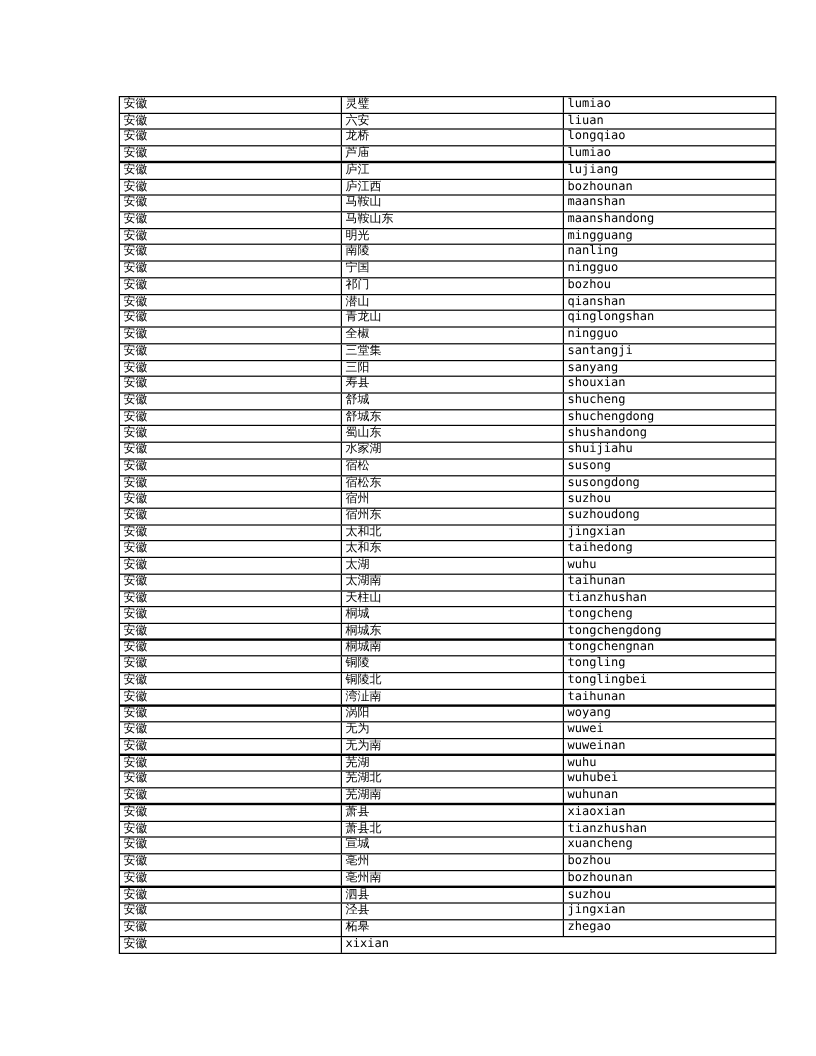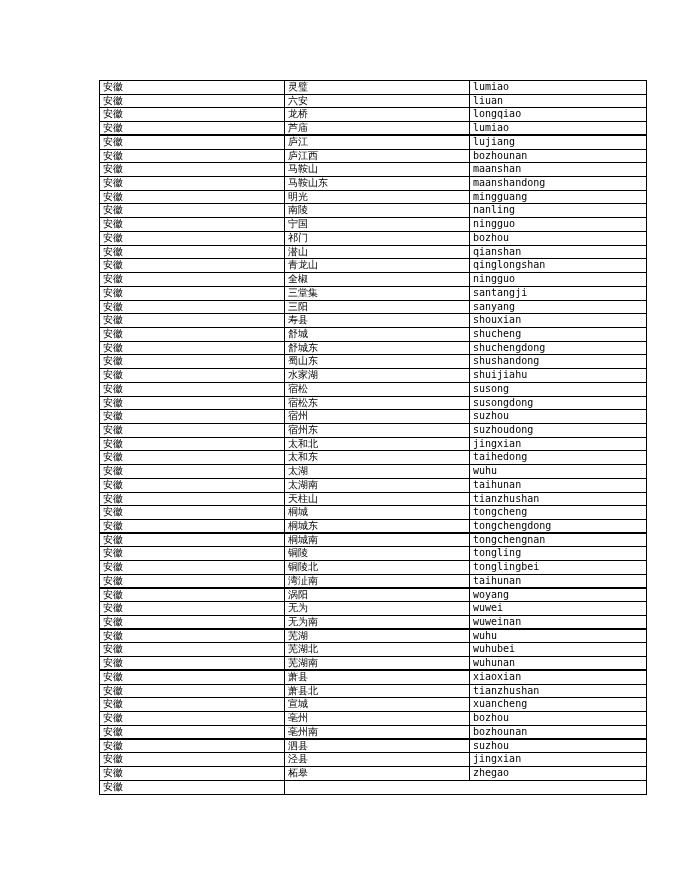--- a/index.html
+++ b/index.html
@@ -303,15 +303,16 @@
         <div class="cell station">泾县</div>
         <div class="cell pinyin">jingxian</div>
       </div>
       <div class="row">
         <div class="cell province">安徽</div>
         <div class="cell station">柘皋</div>
         <div class="cell pinyin">zhegao</div>
       </div>
       <div class="row">
         <div class="cell province">安徽</div>
+        <div class="cell pinyin">xixian</div>
       </div>
     </div>
 </div>
 
 </body></html>

